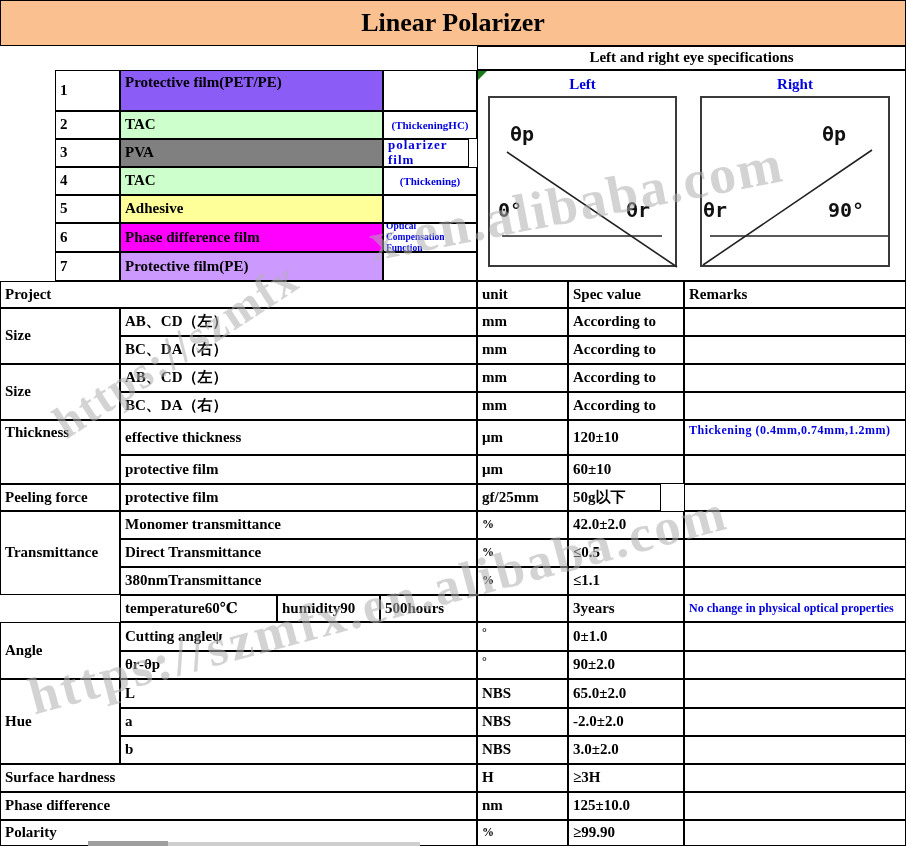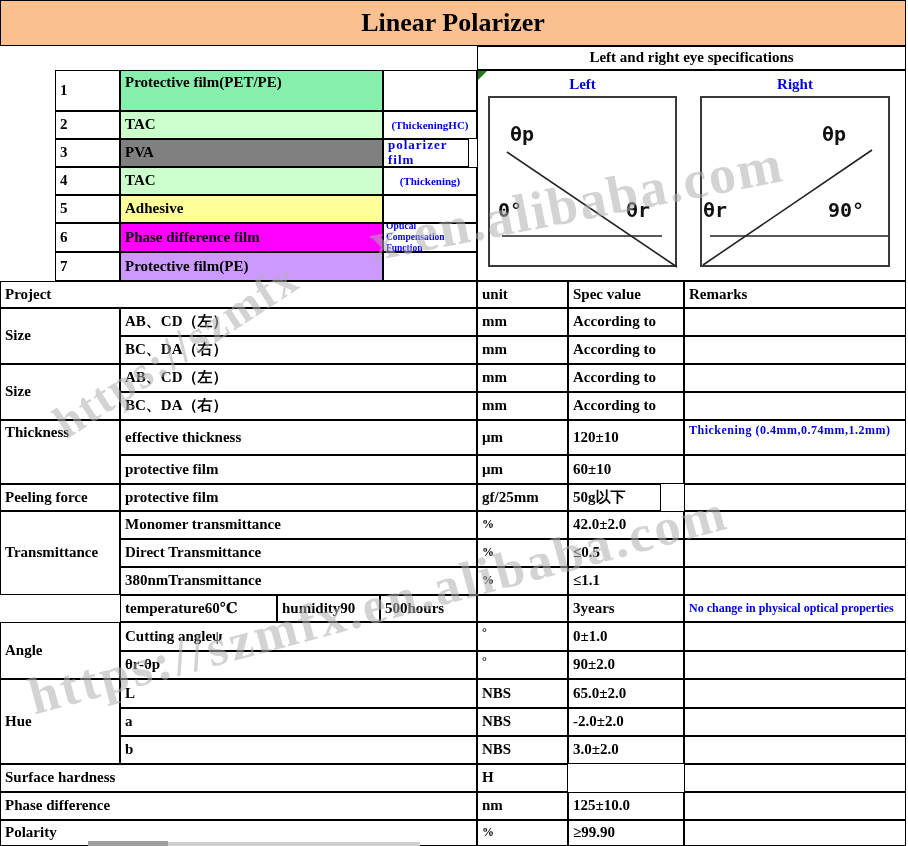--- a/index.html
+++ b/index.html
@@ -52,21 +52,21 @@
 <body>
 
 <div id="sheet">
 
   <div class="c title" style="left:0;top:0;width:906px;height:46px">Linear Polarizer</div>
 
   <div class="c ctr" style="left:477px;top:46px;width:429px;height:24px">Left and right eye specifications</div>
 
 
   <div class="c" style="left:55px;top:70px;width:65px;height:41px">1</div>
-  <div class="c top" style="left: 120px; top: 70px; width: 263px; height: 41px; background: #86efac;">Protective film(PET/PE)</div>
+  <div class="c top" style="left: 120px; top: 70px; width: 263px; height: 41px; background: #8b5cf6;">Protective film(PET/PE)</div>
   <div class="c" style="left:383px;top:70px;width:94px;height:41px"></div>
 
   <div class="c" style="left:55px;top:111px;width:65px;height:28px">2</div>
   <div class="c" style="left: 120px; top: 111px; width: 263px; height: 28px; background: rgb(204, 255, 204);">TAC</div>
   <div class="c note" style="left:383px;top:111px;width:94px;height:28px">(ThickeningHC)</div>
 
   <div class="c" style="left:55px;top:139px;width:65px;height:28px">3</div>
   <div class="c" style="left: 120px; top: 139px; width: 263px; height: 28px; background: rgb(128, 128, 128);">PVA</div>
   <div class="c blue" style="left:383px;top:139px;width:86px;height:28px;font-size:13px;letter-spacing:1px">polarizer film</div>
 
@@ -193,20 +193,21 @@
   <div class="c" style="left:477px;top:708px;width:91px;height:28px">NBS</div>
   <div class="c" style="left:568px;top:708px;width:116px;height:28px">-2.0±2.0</div>
   <div class="c" style="left:684px;top:708px;width:222px;height:28px"></div>
   <div class="c" style="left:120px;top:736px;width:357px;height:28px">b</div>
   <div class="c" style="left:477px;top:736px;width:91px;height:28px">NBS</div>
   <div class="c" style="left:568px;top:736px;width:116px;height:28px">3.0±2.0</div>
   <div class="c" style="left:684px;top:736px;width:222px;height:28px"></div>
 
   <div class="c" style="left:0;top:764px;width:477px;height:28px">Surface hardness</div>
   <div class="c" style="left:477px;top:764px;width:91px;height:28px">H</div>
+  <div class="c" style="left:568px;top:764px;width:116px;height:28px">≥3H</div>
   <div class="c" style="left:684px;top:764px;width:222px;height:28px"></div>
 
   <div class="c" style="left:0;top:792px;width:477px;height:28px">Phase difference</div>
   <div class="c" style="left:477px;top:792px;width:91px;height:28px">nm</div>
   <div class="c" style="left:568px;top:792px;width:116px;height:28px">125±10.0</div>
   <div class="c" style="left:684px;top:792px;width:222px;height:28px"></div>
 
   <div class="c" style="left:0;top:820px;width:477px;height:26px">Polarity</div>
   <div class="c sm" style="left:477px;top:820px;width:91px;height:26px">%</div>
   <div class="c" style="left:568px;top:820px;width:116px;height:26px">≥99.90</div>

